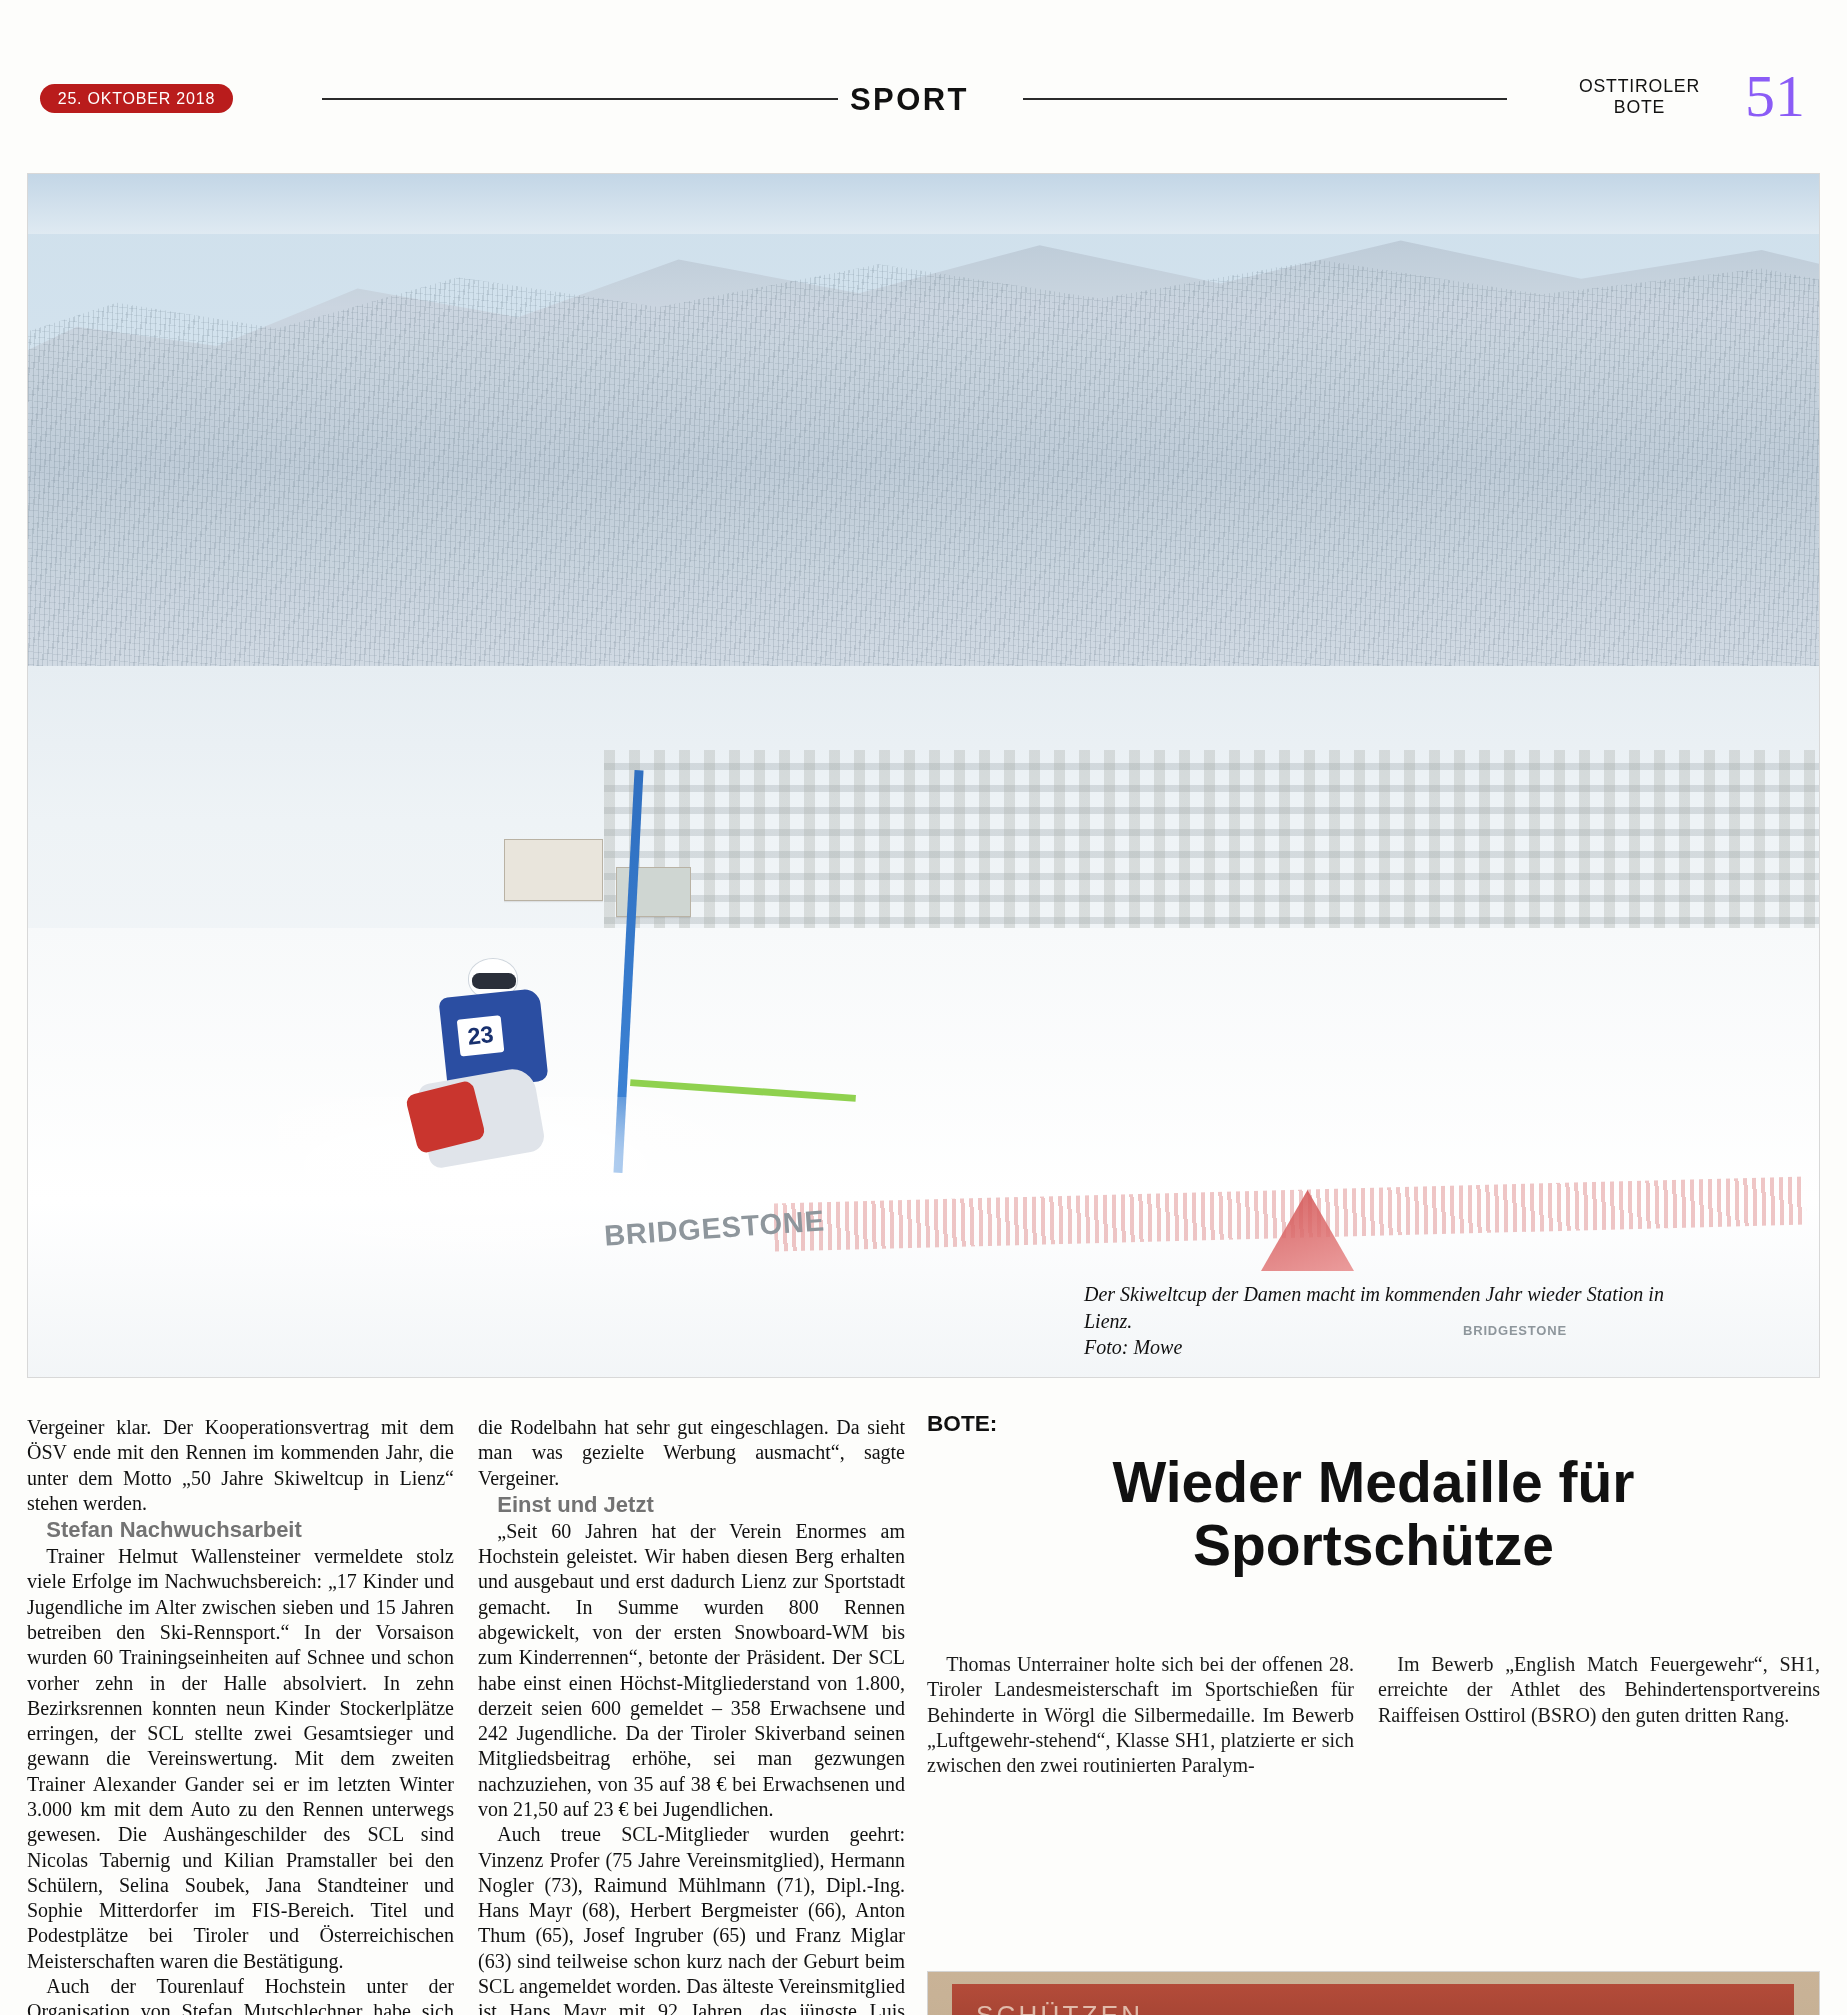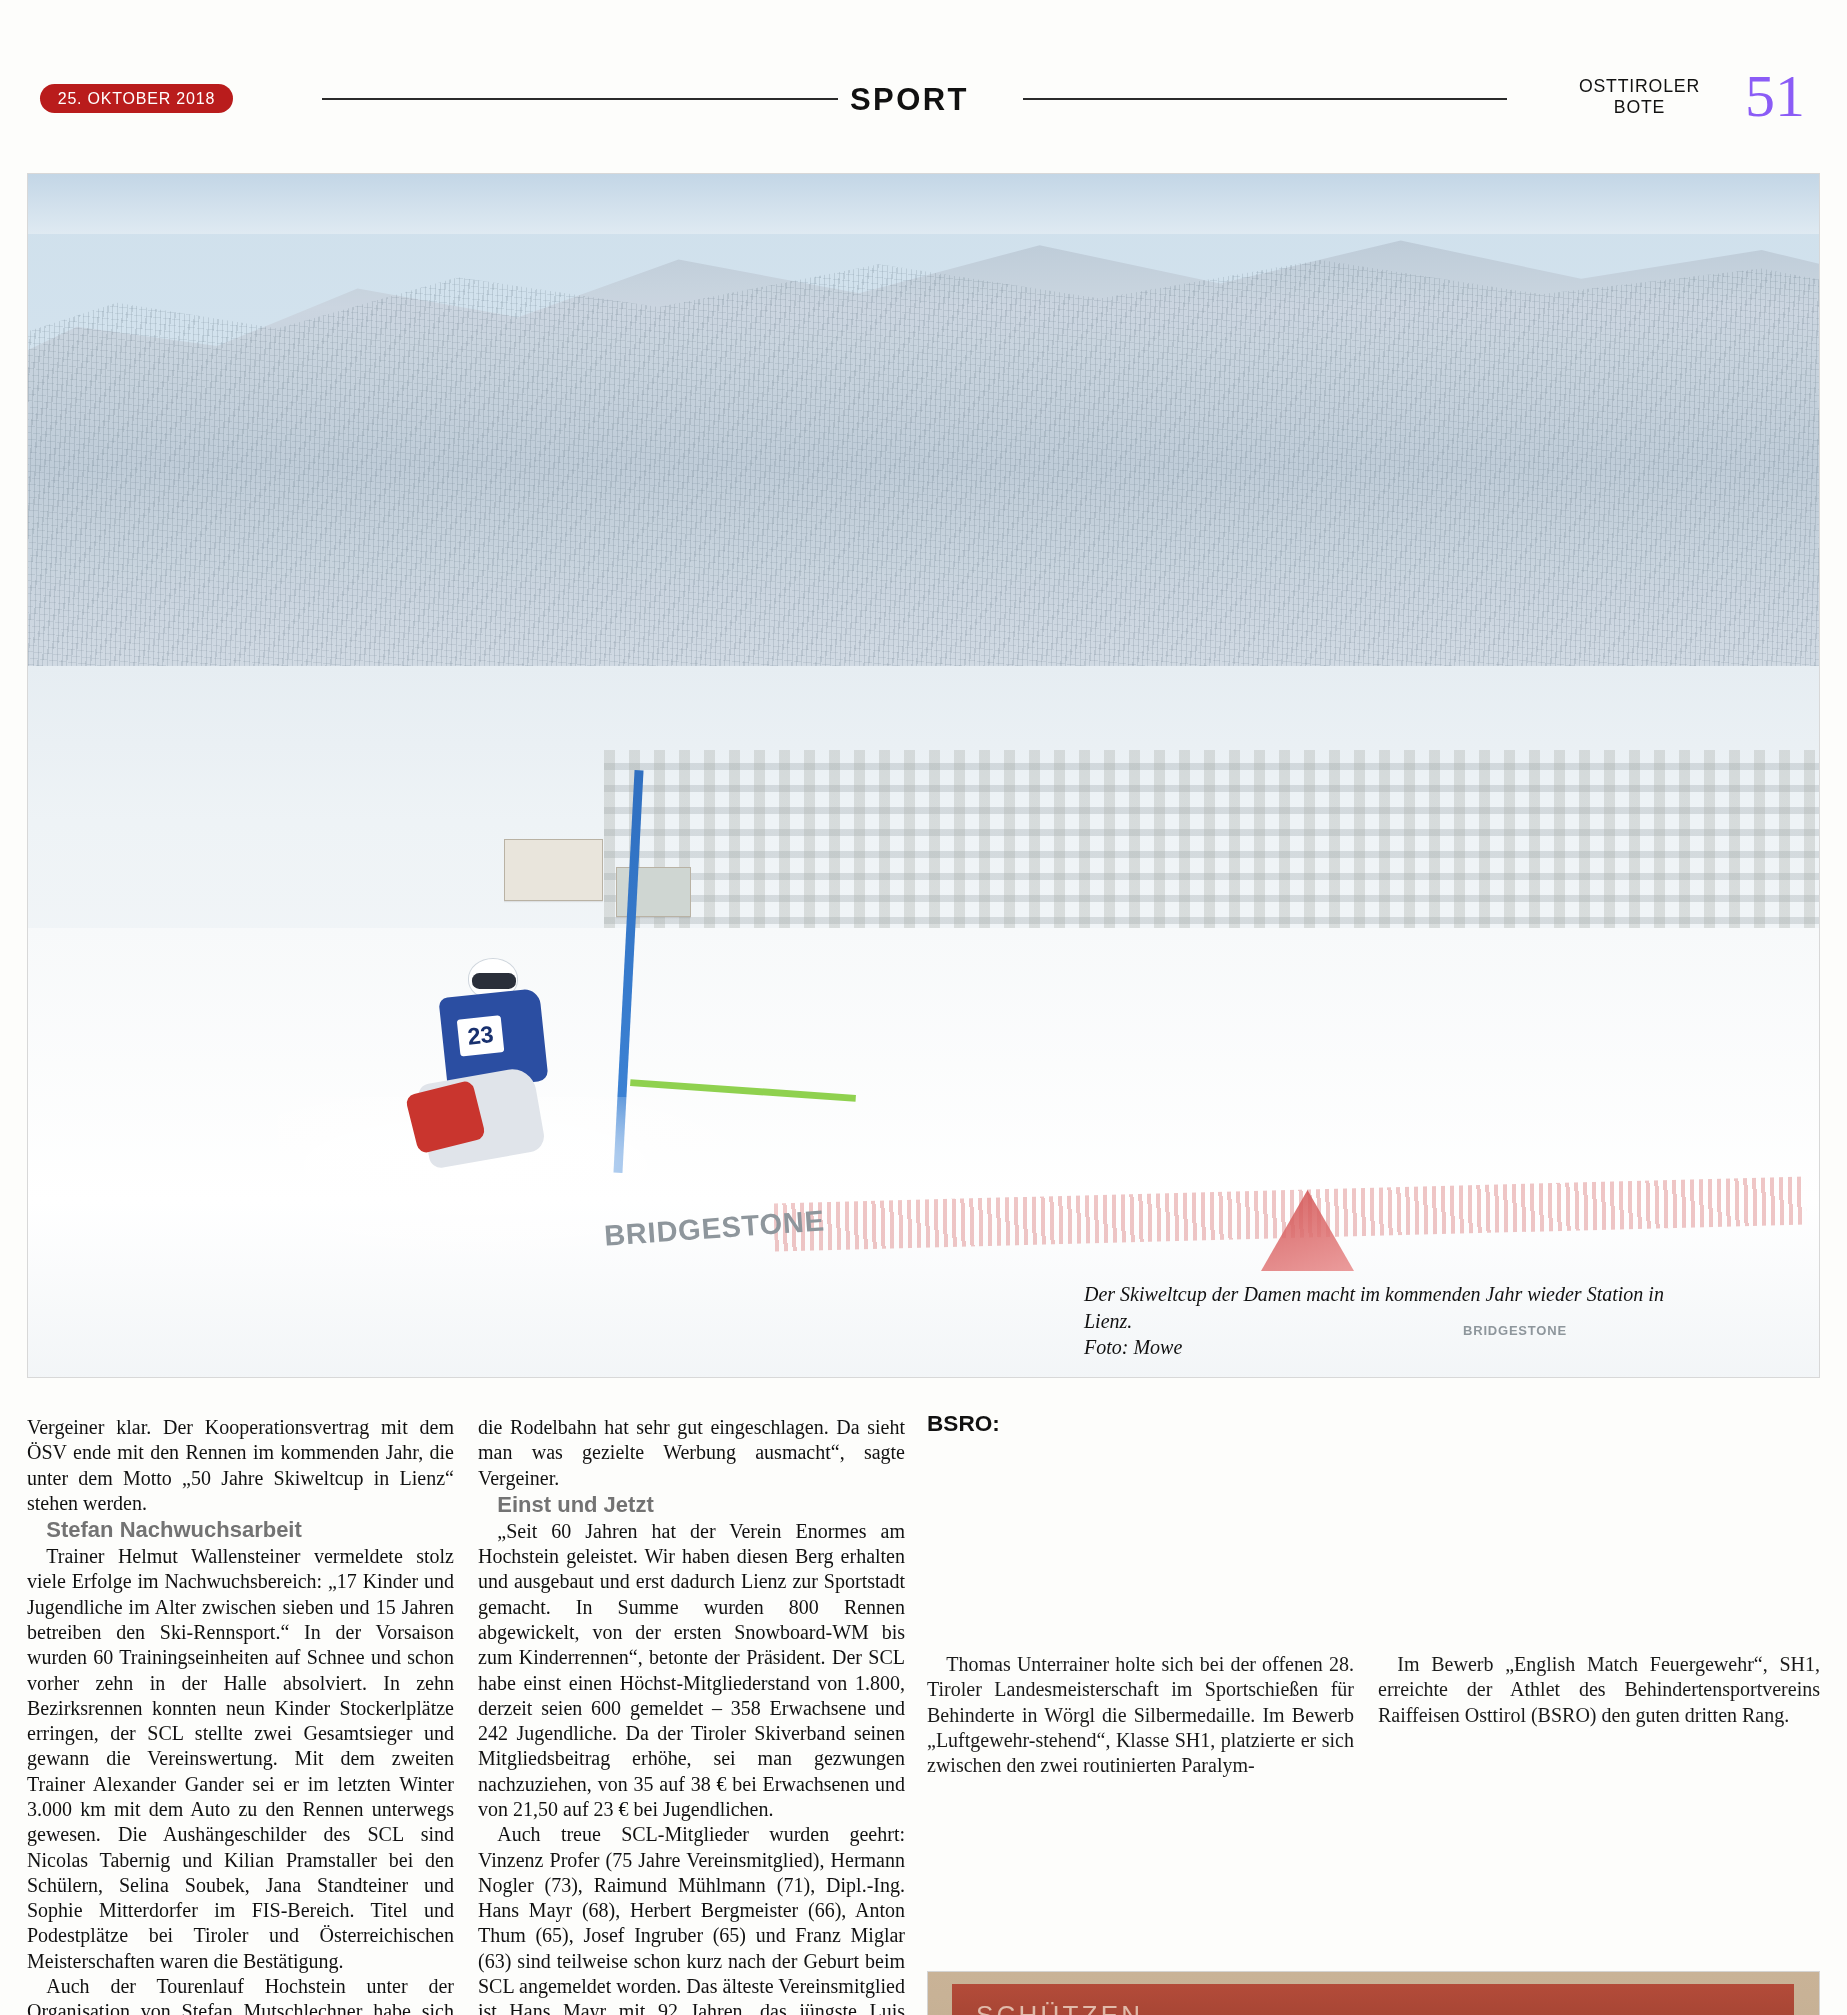--- a/index.html
+++ b/index.html
@@ -417,21 +417,25 @@
   </div>
 
   <div class="col col2">
     <p class="noindent">die Rodelbahn hat sehr gut eingeschlagen. Da sieht man was gezielte Werbung ausmacht“, sagte Vergeiner.</p>
     <p class="subhead">Einst und Jetzt</p>
     <p>„Seit 60 Jahren hat der Verein Enormes am Hochstein geleistet. Wir haben diesen Berg erhalten und ausgebaut und erst dadurch Lienz zur Sportstadt gemacht. In Summe wurden 800 Rennen abgewickelt, von der ersten Snowboard-WM bis zum Kinderrennen“, betonte der Präsident. Der SCL habe einst einen Höchst-Mitgliederstand von 1.800, derzeit seien 600 gemeldet – 358 Erwachsene und 242 Jugendliche. Da der Tiroler Skiverband seinen Mitgliedsbeitrag erhöhe, sei man gezwungen nachzuziehen, von 35 auf 38 € bei Erwachsenen und von 21,50 auf 23 € bei Jugendlichen.</p>
     <p>Auch treue SCL-Mitglieder wurden geehrt: Vinzenz Profer (75 Jahre Vereinsmitglied), Hermann Nogler (73), Raimund Mühlmann (71), Dipl.-Ing. Hans Mayr (68), Herbert Bergmeister (66), Anton Thum (65), Josef Ingruber (65) und Franz Miglar (63) sind teilweise schon kurz nach der Geburt beim SCL angemeldet worden. Das älteste Vereinsmitglied ist Hans Mayr mit 92 Jahren, das jüngste Luis Tschernig mit vier Monaten.</p>
 
   </div>
 
-  <div class="bsro-kicker">BSRO:</div>
+  <div class="bsro-kicker">BOTE:</div>
+  <div class="bsro-headline">
+    <div>Wieder Medaille für</div>
+    <div>Sportschütze</div>
+  </div>
 
   <div class="bsro-col-left">
     <p>Thomas Unterrainer holte sich bei der offenen 28. Tiroler Landesmeisterschaft im Sportschießen für Behinderte in Wörgl die Silbermedaille. Im Bewerb „Luftgewehr-stehend“, Klasse SH1, platzierte er sich zwischen den zwei routinierten Paralym-</p>
   </div>
   <div class="bsro-col-right">
     <p>Im Bewerb „English Match Feuergewehr“, SH1, erreichte der Athlet des Behindertensportvereins Raiffeisen Osttirol (BSRO) den guten dritten Rang.</p>
   </div>
 
   <div class="photo2">
     <div class="p2-wall"></div>

